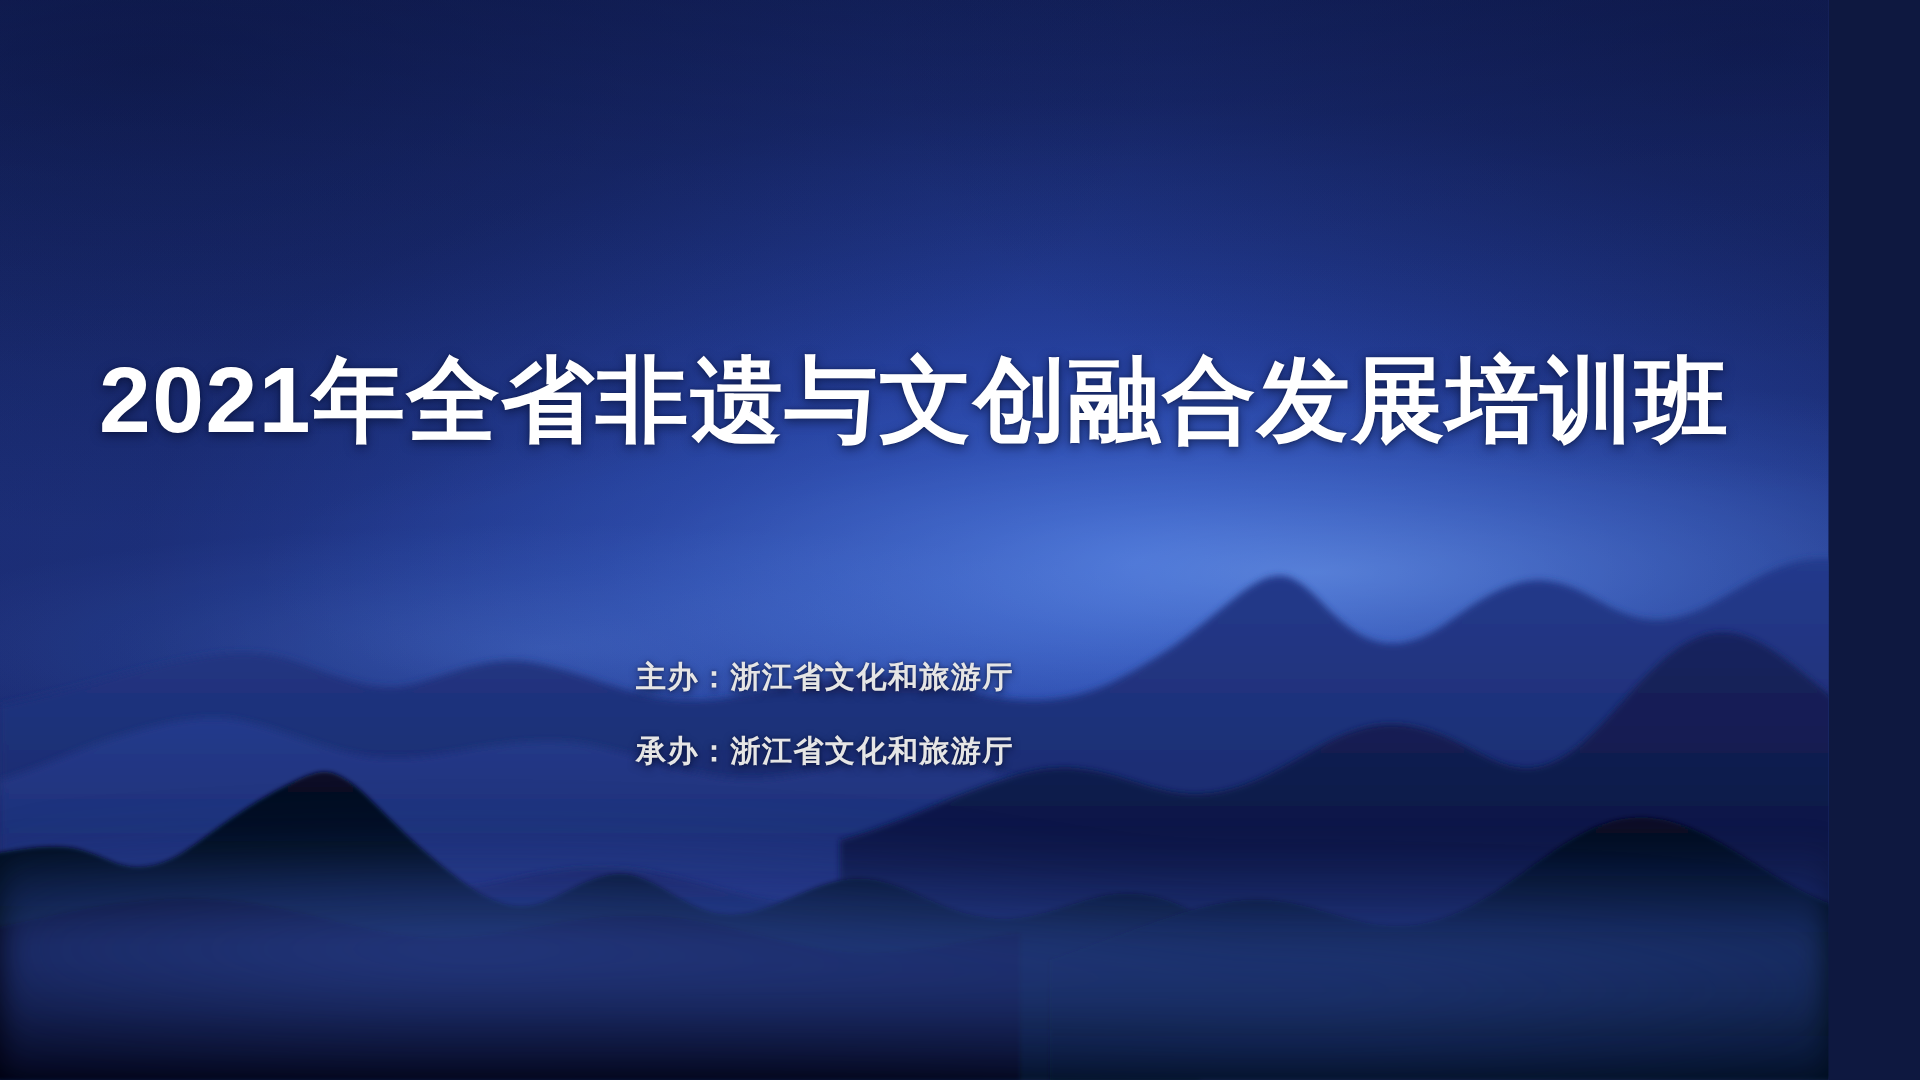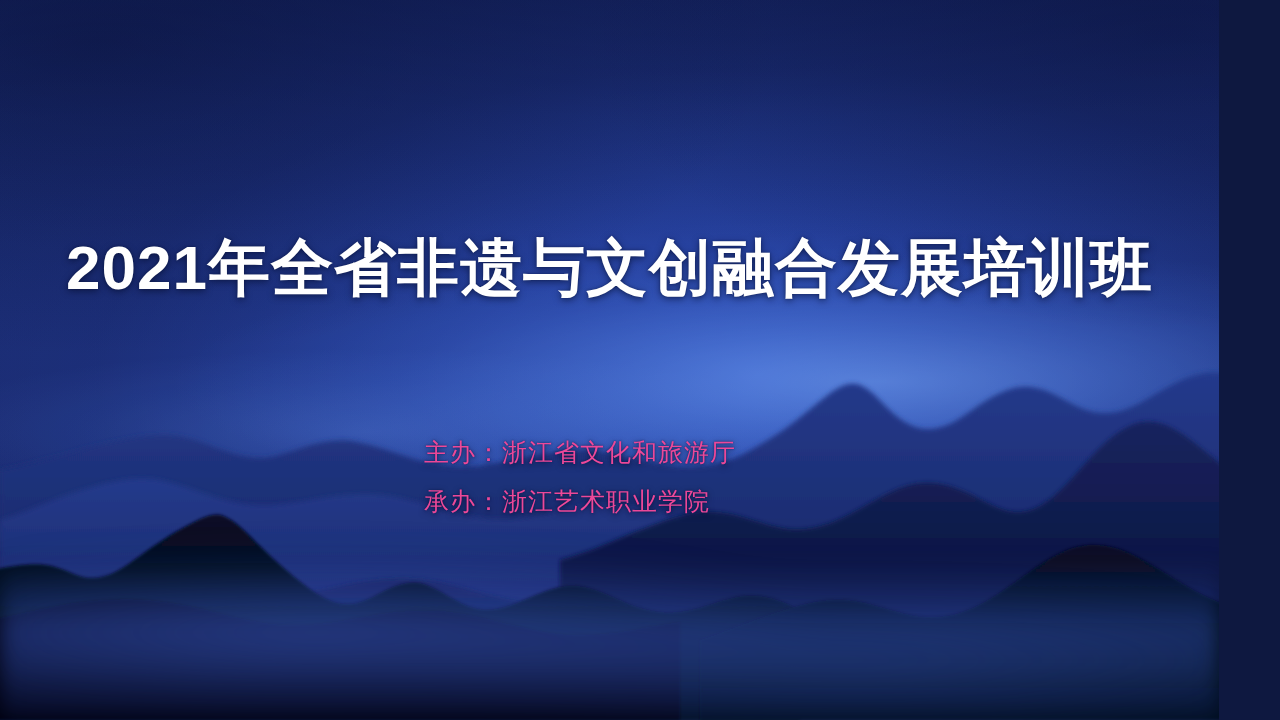--- a/index.html
+++ b/index.html
@@ -120,23 +120,23 @@
     white-space: nowrap;
     text-shadow:
        0 2px 7px rgba(4,10,40,0.58),
        0 0 2px rgba(10,20,60,0.50);
   }
 
   #subtitle-block {
     position: absolute;
     left: 424px;
     top: 428px;
-    color: #ec4899;
-    font-size: 25px;
-    font-weight: normal;
+    color: #e5e5e5;
+    font-size: 20px;
+    font-weight: bold;
     line-height: 49px;
     letter-spacing: 1px;
     white-space: nowrap;
     text-shadow:
        0 2px 6px rgba(4,10,40,0.70),
        0 0 2px rgba(8,16,54,0.60);
   }
   .sub-line { display: block; }
   .sub-line.indented { padding-left: 106px; }
 </style>
@@ -304,16 +304,16 @@
     </svg>
   </div>
 
   <div class="bg-layer" id="fog-band"></div>
   <div class="bg-layer" id="fog-wisp"></div>
 
   <div id="title">2021年全省非遗与文创融合发展培训班</div>
 
   <div id="subtitle-block">
     <span class="sub-line">主办：浙江省文化和旅游厅</span>
-    <span class="sub-line">承办：浙江艺术职业学院</span>
+    <span class="sub-line">承办：浙江省文化和旅游厅</span>
   </div>
 
 </div>
 
 </body></html>

